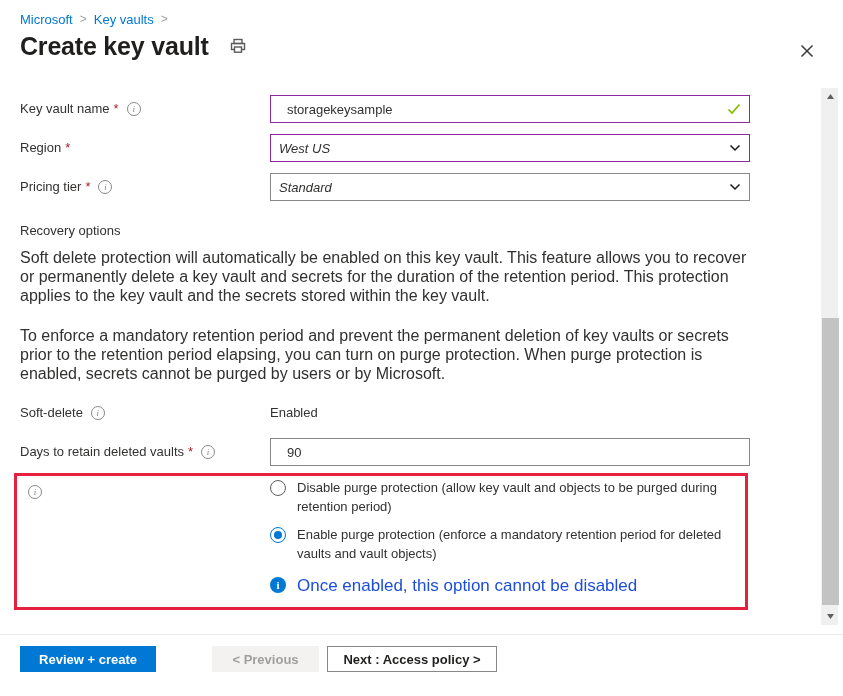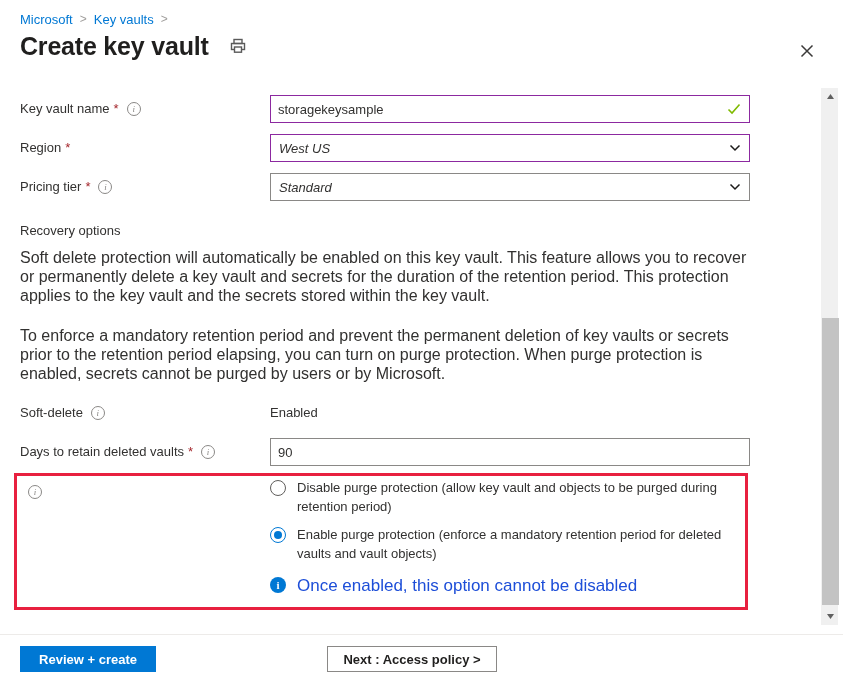--- a/index.html
+++ b/index.html
@@ -115,21 +115,21 @@
   .field-control { position: relative; width: 480px; }
 
   .txt-input {
     width: 480px;
     height: 28px;
     border: 1px solid #8a8886;
     background: #fff;
     font-family: "Liberation Sans", sans-serif;
     font-size: 13px;
     color: #323130;
-    padding: 0 30px 0 7px;
+    padding: 0 30px 0 16px;
     outline: none;
     border-radius: 0;
   }
   .txt-input.accent { border-color: #8c29a0; }
 
   .select-box {
     width: 480px;
     height: 28px;
     border: 1px solid #8a8886;
     background: #fff;
@@ -465,14 +465,15 @@
   <div class="sb-thumb"></div>
   <div class="sb-arrow down">
     <svg width="9" height="7" viewBox="0 0 9 7" aria-hidden="true">
       <path d="M4.5 6 L1 1 L8 1 Z" fill="#606060"></path>
     </svg>
   </div>
 </div>
 
 <div class="footer">
   <div class="btn btn-primary">Review + create</div>
+  <div class="btn btn-disabled">&lt; Previous</div>
   <div class="btn btn-default">Next : Access policy &gt;</div>
 </div>
 
 </body></html>

